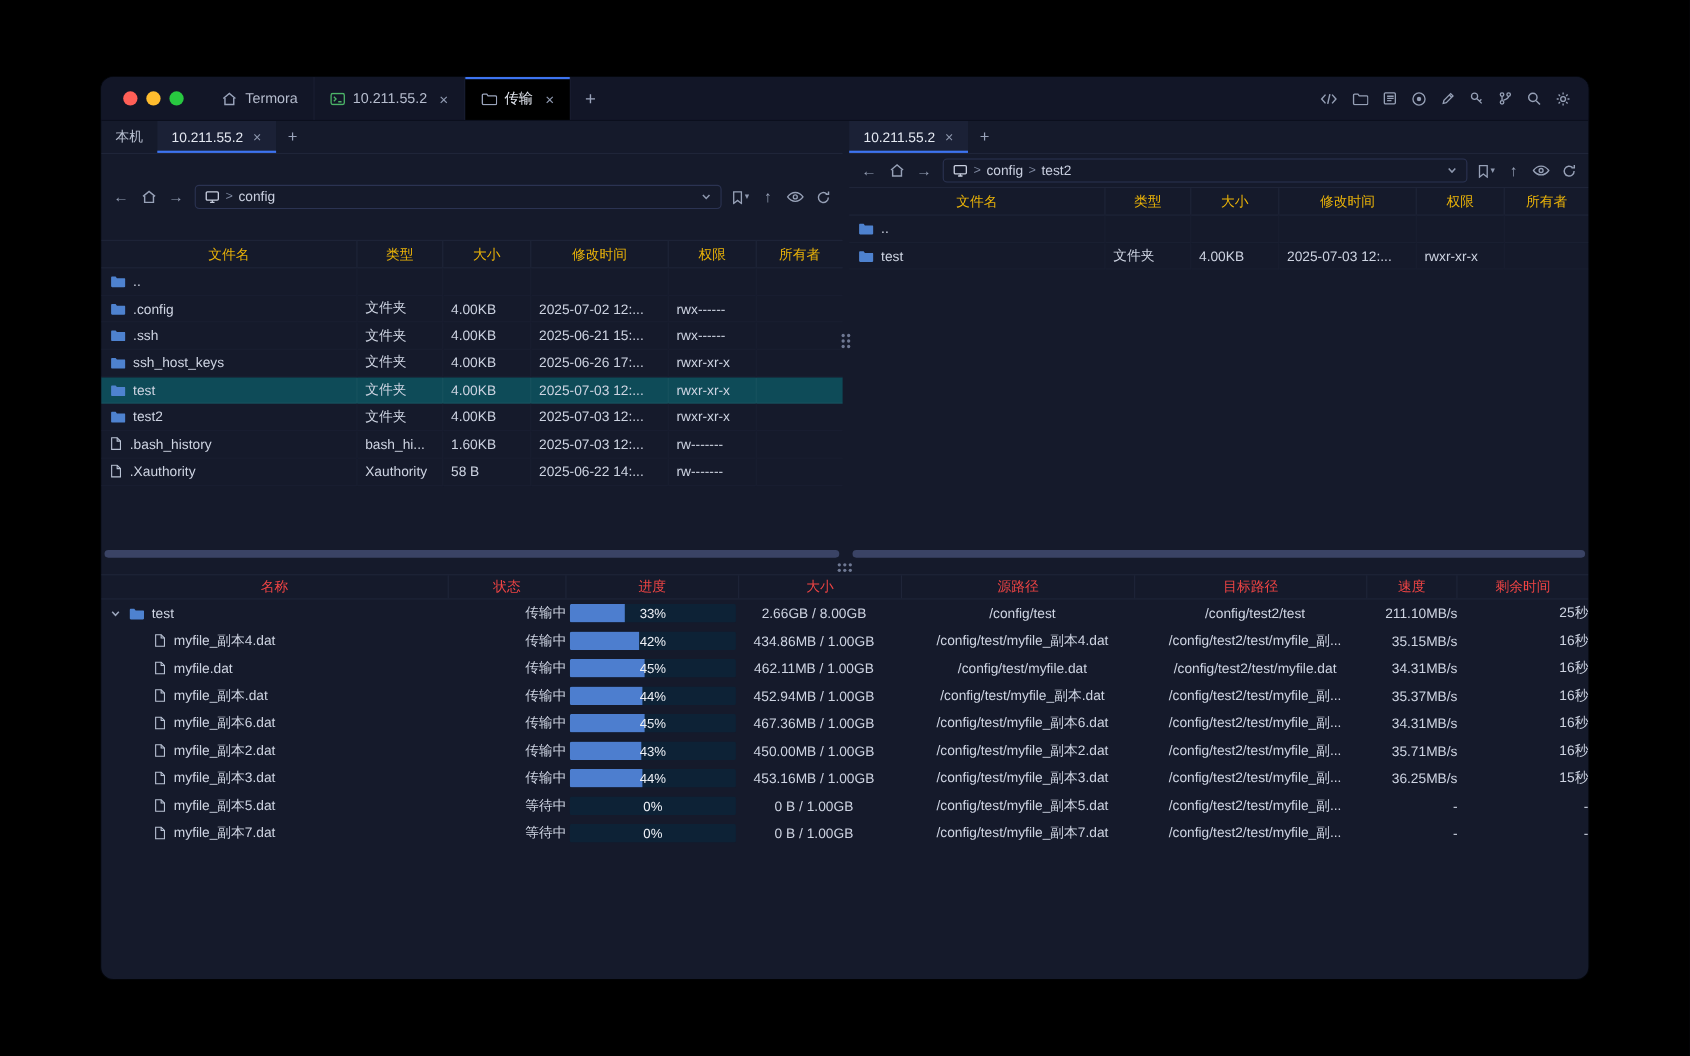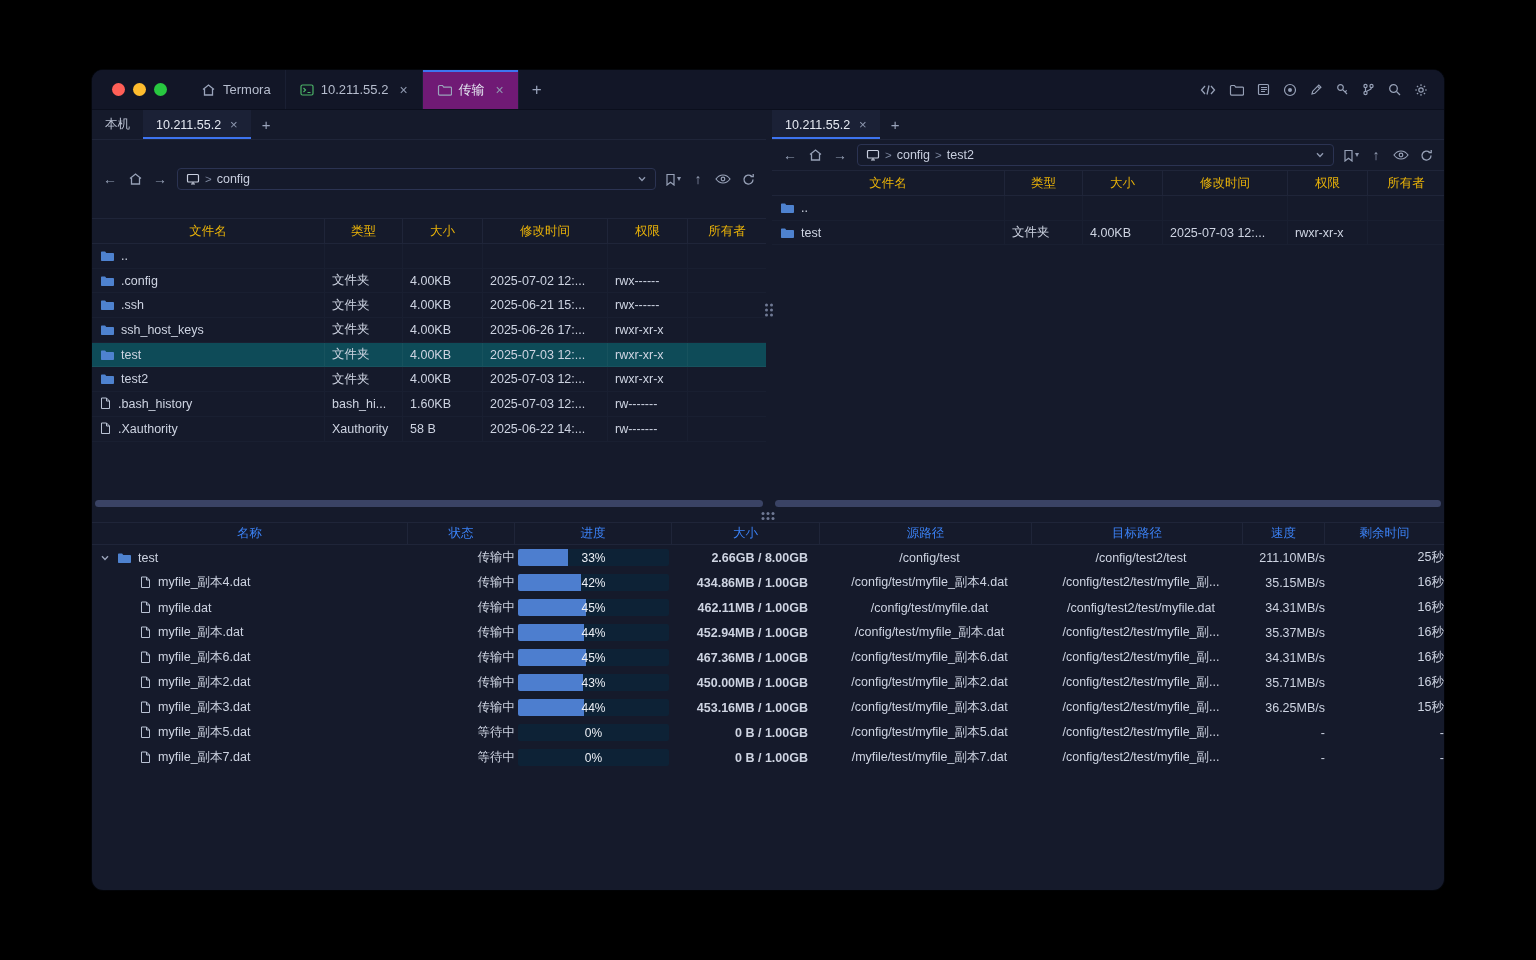--- a/index.html
+++ b/index.html
@@ -16,21 +16,21 @@
   .titlebar { flex:0 0 40px; background:#121627; display:flex; align-items:stretch;
     border-bottom:1px solid #0b0f1d; }
   .traffic { display:flex; align-items:center; gap:8px; padding:0 20px; }
   .light { width:13px; height:13px; border-radius:50%; }
   .light.red{background:var(--tl-red,#ff5f57);} .light.yellow{background:var(--tl-yellow,#febc2e);}
   .light.green{background:var(--tl-green,#28c840);}
   .tabs { display:flex; align-items:stretch; }
   .tab { display:flex; align-items:center; gap:7px; padding:0 14px; font-size:13px;
     color:#b6bdce; border-right:1px solid #1a1f33; position:relative; }
   .tab .ticon { display:flex; color:#9aa4bb; }
-  .tab.active { background:#701a75; color:#e4e8f1; }
+  .tab.active { background:#000000; color:#e4e8f1; }
   .tab.active::before { content:""; position:absolute; left:0; right:0; top:0; height:2px;
     background:var(--accent,#3d74f1); }
   .tab .close { margin-left:4px; font-size:14px; color:#8e98af; }
   .newtab { display:flex; align-items:center; padding:0 13px; font-size:17px; color:#9aa4bb; }
   .toolbar { margin-left:auto; display:flex; align-items:center; gap:13px; padding-right:16px;
     color:#96a0b6; }
   .toolbar .tbicon { display:flex; }
 
   
   .panes { display:flex; flex:0 0 400px; min-height:0; }
@@ -84,31 +84,31 @@
   .vgrip { grid-template-columns:repeat(2,3px); }
   .hgrip { grid-template-columns:repeat(3,3px); }
   .grip-dot { width:3px; height:3px; border-radius:50%; background:#6f7994; }
   .hsplit { flex:0 0 12px; position:relative; }
 
   
   .transfer { flex:1; display:flex; flex-direction:column; min-height:0; }
   .thead, .trow { display:grid;
     grid-template-columns:316px 107px 157px 148px 212px 211px 82px minmax(0,1fr); }
   .thead { flex:0 0 23px; border-top:1px solid #1f2539; border-bottom:1px solid #1f2539;
-    color:#3b82f6; font-size:12.5px; }
+    color:#ef4444; font-size:12.5px; }
   .thead > div { display:flex; align-items:center; justify-content:center;
     border-right:1px solid #1f2539; }
   .thead > div:last-child { border-right:0; }
   .tbody { flex:1; }
   .trow { height:25px; align-items:center; font-size:12.5px; color:#ced4e2; }
   .tcell { overflow:hidden; white-space:nowrap; min-width:0; }
   .tname { display:flex; align-items:center; gap:7px; padding-left:8px; }
   .tname.indent { padding-left:48px; }
   .tcenter { text-align:right; }
-  .tright { text-align:right; padding-right:12px;font-weight:bold; }
+  .tright { text-align:center; padding-right:12px; }
   .tleft { padding-left:7px;text-align:center; }
   .pbarwrap { padding:0 3px; }
   .pbar { position:relative; height:17px; background:var(--ptrack,#0d2236); display:flex;
     align-items:center; justify-content:center; overflow:hidden; border-radius:2px; }
   .pfill { position:absolute; left:0; top:0; bottom:0; background:var(--pfill,#4d7ecf); }
   .plabel { position:relative; font-size:12px; color:#edf0f6; }
   .chev { display:flex; flex:0 0 auto; }
 </style>
 </head>
 <body>
@@ -744,21 +744,21 @@
             <span>myfile_副本7.dat</span>
           </div>
           <div class="tcell tcenter">等待中</div>
           <div class="tcell pbarwrap">
             <div class="pbar">
               <div class="pfill" style="width:0%"></div>
               <span class="plabel">0%</span>
             </div>
           </div>
           <div class="tcell tright">0 B / 1.00GB</div>
-          <div class="tcell tleft">/myfile/test/myfile_副本7.dat</div>
+          <div class="tcell tleft">/config/test/myfile_副本7.dat</div>
           <div class="tcell tleft">/config/test2/test/myfile_副...</div>
           <div class="tcell tcenter">-</div>
           <div class="tcell tcenter">-</div>
         </div>
       </div>
   </div>
 
 </div>
 
 </body></html>

